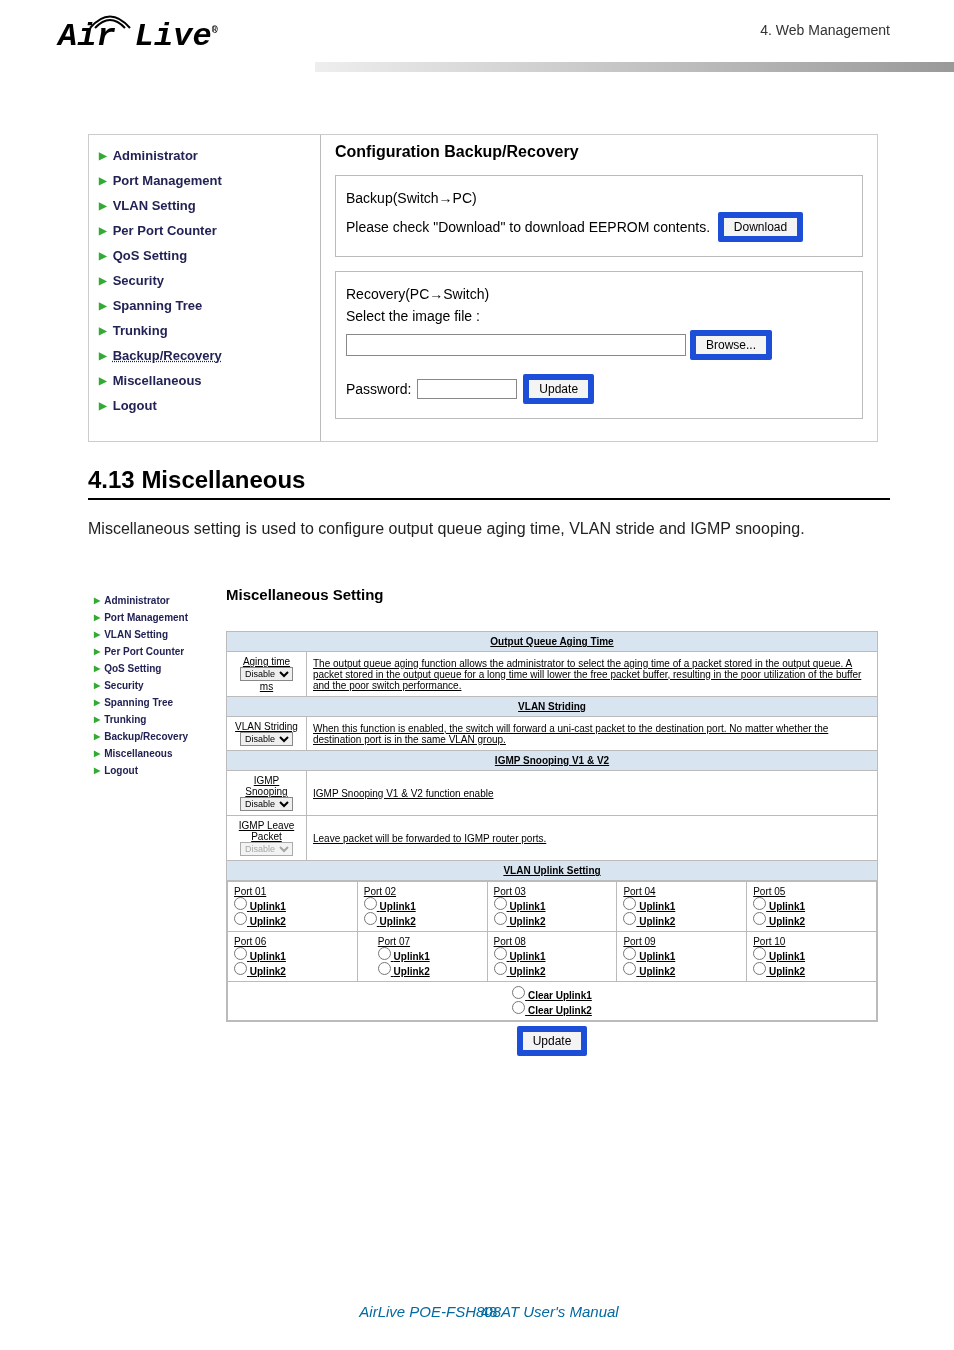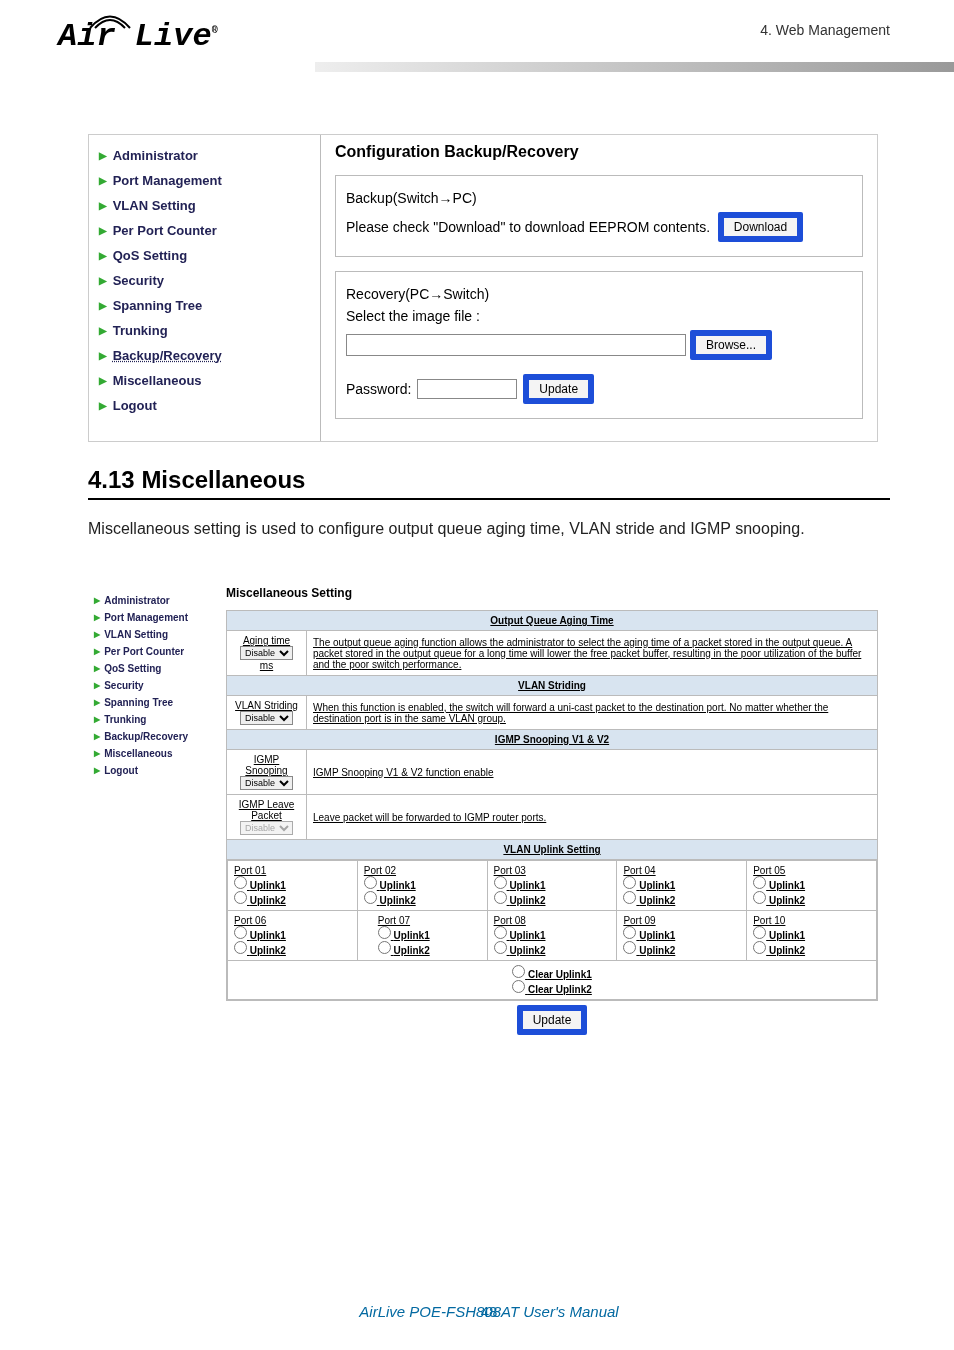--- a/index.html
+++ b/index.html
@@ -25,21 +25,21 @@
 
   .section-heading { position: absolute; top: 466px; left: 88px; font-size: 24px; font-weight: bold; color: #000; }
   .section-underline { position: absolute; top: 498px; left: 88px; right: 64px; height: 2px; background: #000; }
   .para { position: absolute; top: 518px; left: 88px; right: 64px; font-size: 16px; color: #222; line-height: 1.4; text-align: justify; }
 
   .screenshot2 { position: absolute; top: 586px; left: 88px; width: 790px; display: flex; font-size: 10px; }
   .sidebar2 { width: 138px; padding: 6px 0; }
   .sidebar2 .item { display: flex; align-items: center; padding: 3px 6px; font-size: 10px; color: #225; font-weight: bold; }
   .sidebar2 .item .chev { color: #3a3; font-size: 8px; margin-right: 4px; }
   .content2 { flex: 1; }
-  .content2 h4 { font-size: 12px; font-weight: bold; margin-bottom: 10px; }
+  .content2 h4 { font-size: 15px; font-weight: bold; margin-bottom: 28px; }
   .tbl { width: 100%; border-collapse: collapse; text-decoration: underline; }
   .tbl td, .tbl th { border: 1px solid #bbb; padding: 4px 6px; vertical-align: middle; font-size: 10px; }
   .tbl .hdr { background: #d8e4f0; text-align: center; font-weight: bold; }
   .tbl .lbl { width: 80px; text-align: center; }
   .select-xs { font-size: 9px; border: 1px solid #888; }
   .uplink-row td { border: 1px solid #bbb; padding: 4px 6px; font-size: 10px; }
   .uplink-row .cell b { font-weight: bold; }
   .clear-row { text-align: center; padding: 4px; }
   .btn-update { text-align: center; margin-top: 4px; }
 

